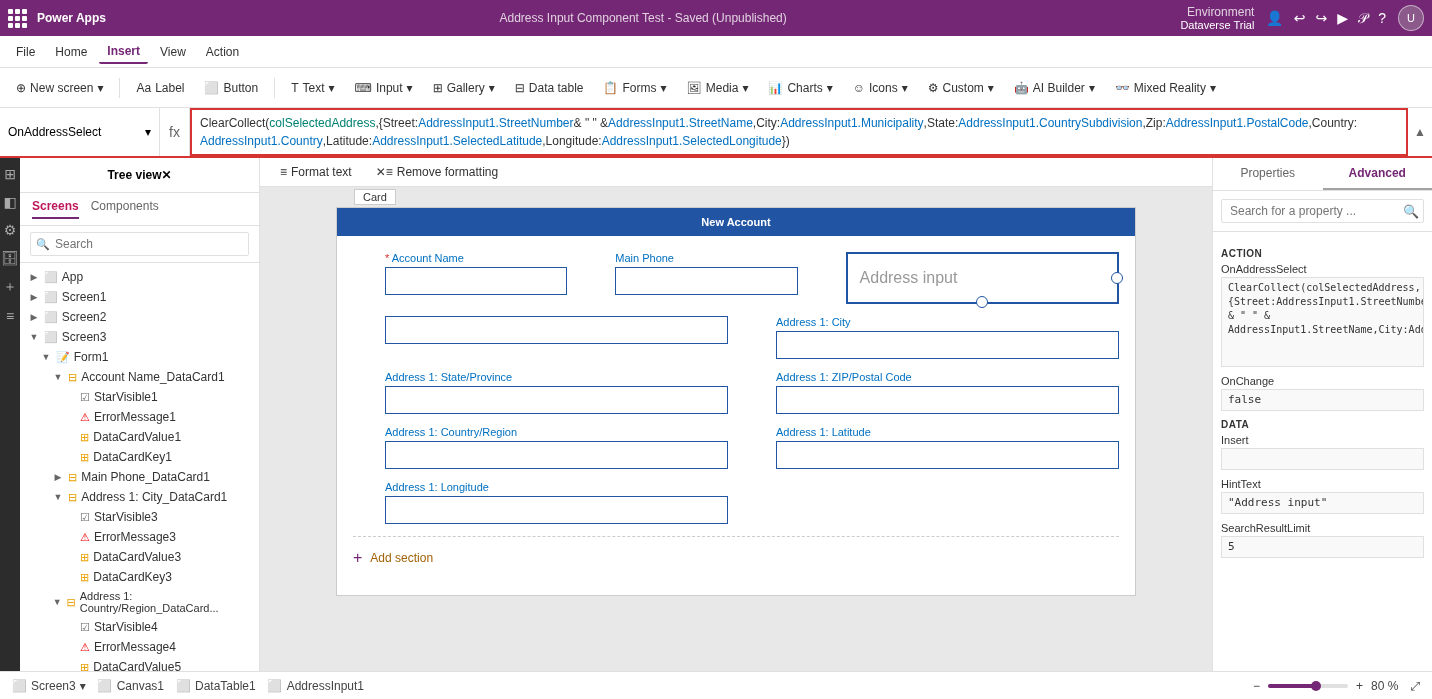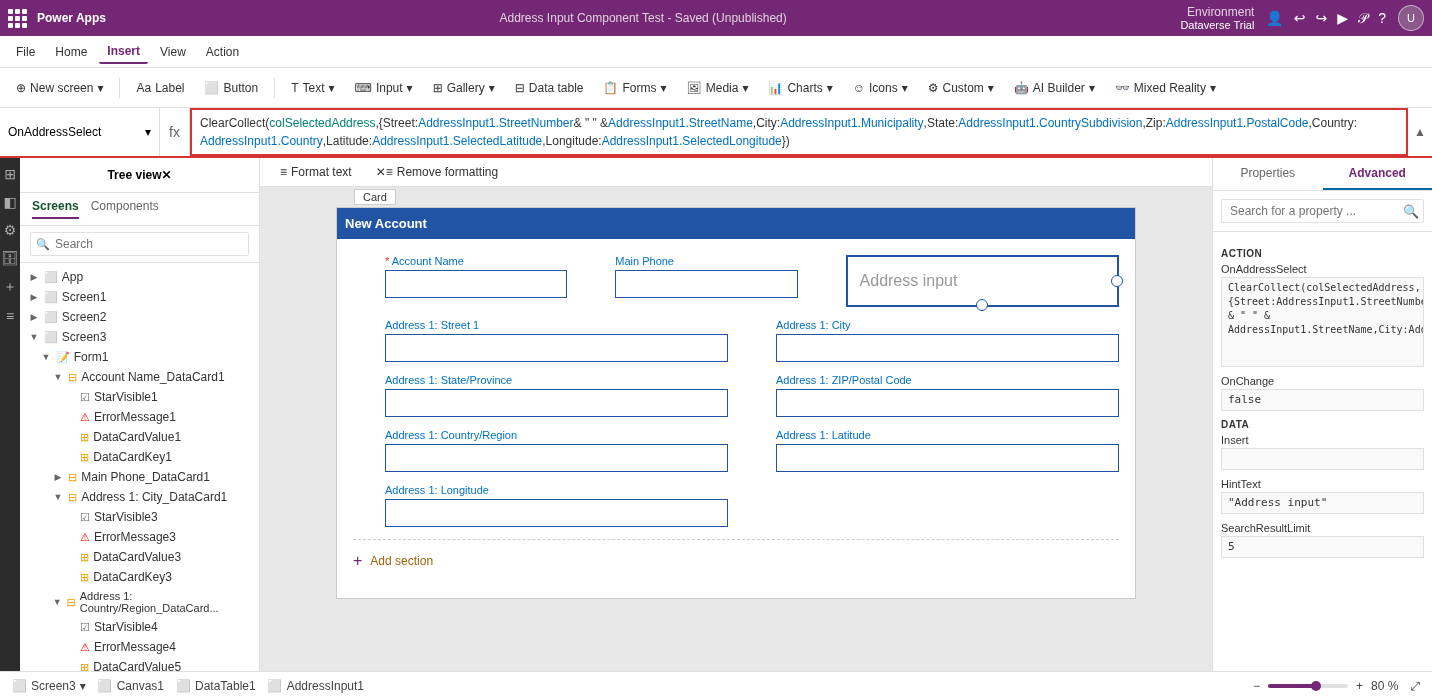--- a/index.html
+++ b/index.html
@@ -160,21 +160,21 @@
       font-weight: 600;
       border-bottom: 1px solid #e0e0e0;
     }
     .tree-tabs {
       display: flex;
       gap: 12px;
       padding: 6px 12px;
       border-bottom: 1px solid #e0e0e0;
     }
     .tree-tab { font-size: 12px; color: #666; cursor: pointer; padding-bottom: 4px; }
-    .tree-tab.active { color: #14532d; border-bottom: 2px solid #742774; font-weight: 600; }
+    .tree-tab.active { color: #be185d; border-bottom: 2px solid #742774; font-weight: 600; }
     .tree-search {
       padding: 6px 10px;
       border-bottom: 1px solid #e0e0e0;
     }
     .tree-search input {
       width: 100%;
       padding: 4px 8px 4px 24px;
       border: 1px solid #e0e0e0;
       border-radius: 2px;
       font-size: 12px;
@@ -247,23 +247,23 @@
       left: 18px;
       background: white;
       border: 1px solid #ccc;
       padding: 1px 8px;
       font-size: 11px;
       color: #333;
     }
     .form-header {
       background: #2155a3;
       color: white;
-      text-align: left;
+      text-align: center;
       padding: 8px;
-      font-size: 13px;
+      font-size: 11px;
       font-weight: 600;
     }
     .form-body {
       padding: 16px;
     }
     .form-row {
       display: flex;
       gap: 16px;
       margin-bottom: 12px;
     }
@@ -356,21 +356,21 @@
       flex: 1;
       text-align: center;
       padding: 8px;
       font-size: 12px;
       cursor: pointer;
       color: #666;
       border-bottom: 2px solid transparent;
     }
     .right-panel-tab.active {
       color: #742774;
-      border-bottom: 2px solid #0369a1;
+      border-bottom: 2px solid #a3a3a3;
       font-weight: 600;
     }
     .right-panel-search {
       padding: 8px;
       border-bottom: 1px solid #e0e0e0;
       position: relative;
     }
     .right-panel-search input {
       width: 100%;
       padding: 4px 24px 4px 8px;
@@ -791,21 +791,20 @@
                 <div class="address-input-box">
                   <span style="color:#999;font-size:16px;">Address input</span>
                   <div class="address-handle"></div>
                   <div class="address-handle-bottom"></div>
                 </div>
               </div>
             </div>
 
             <div class="form-row">
               <div class="form-col">
-                <label class="form-label">Address 1: Street 1</label>
                 <input class="form-input" type="text" style="">
               </div>
               <div class="form-col">
                 <label class="form-label">Address 1: City</label>
                 <input class="form-input" type="text" style="">
               </div>
             </div>
 
             <div class="form-row">
               <div class="form-col">

